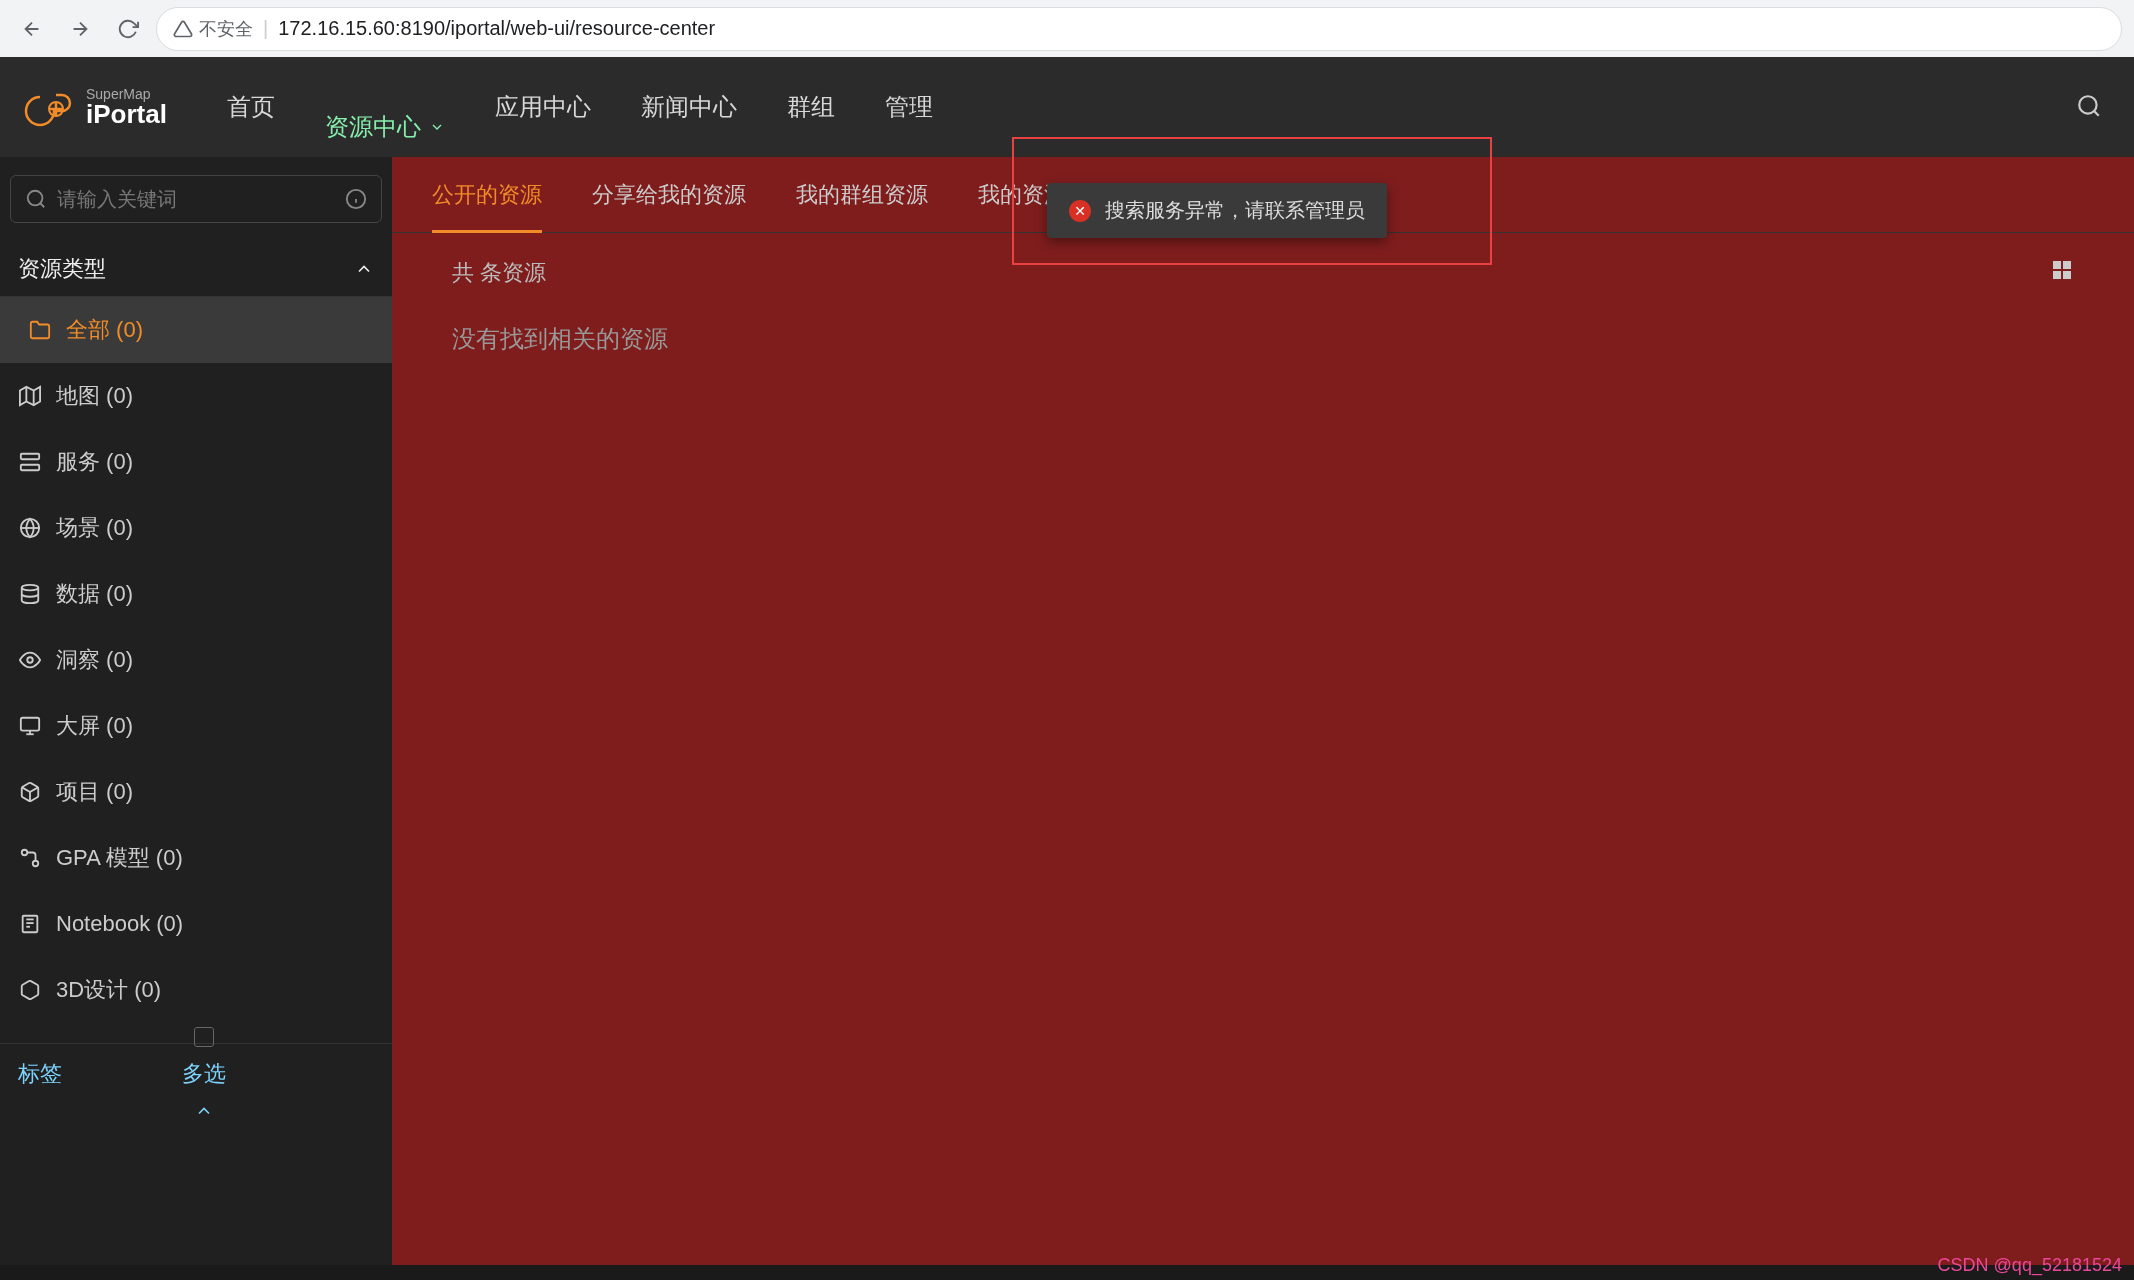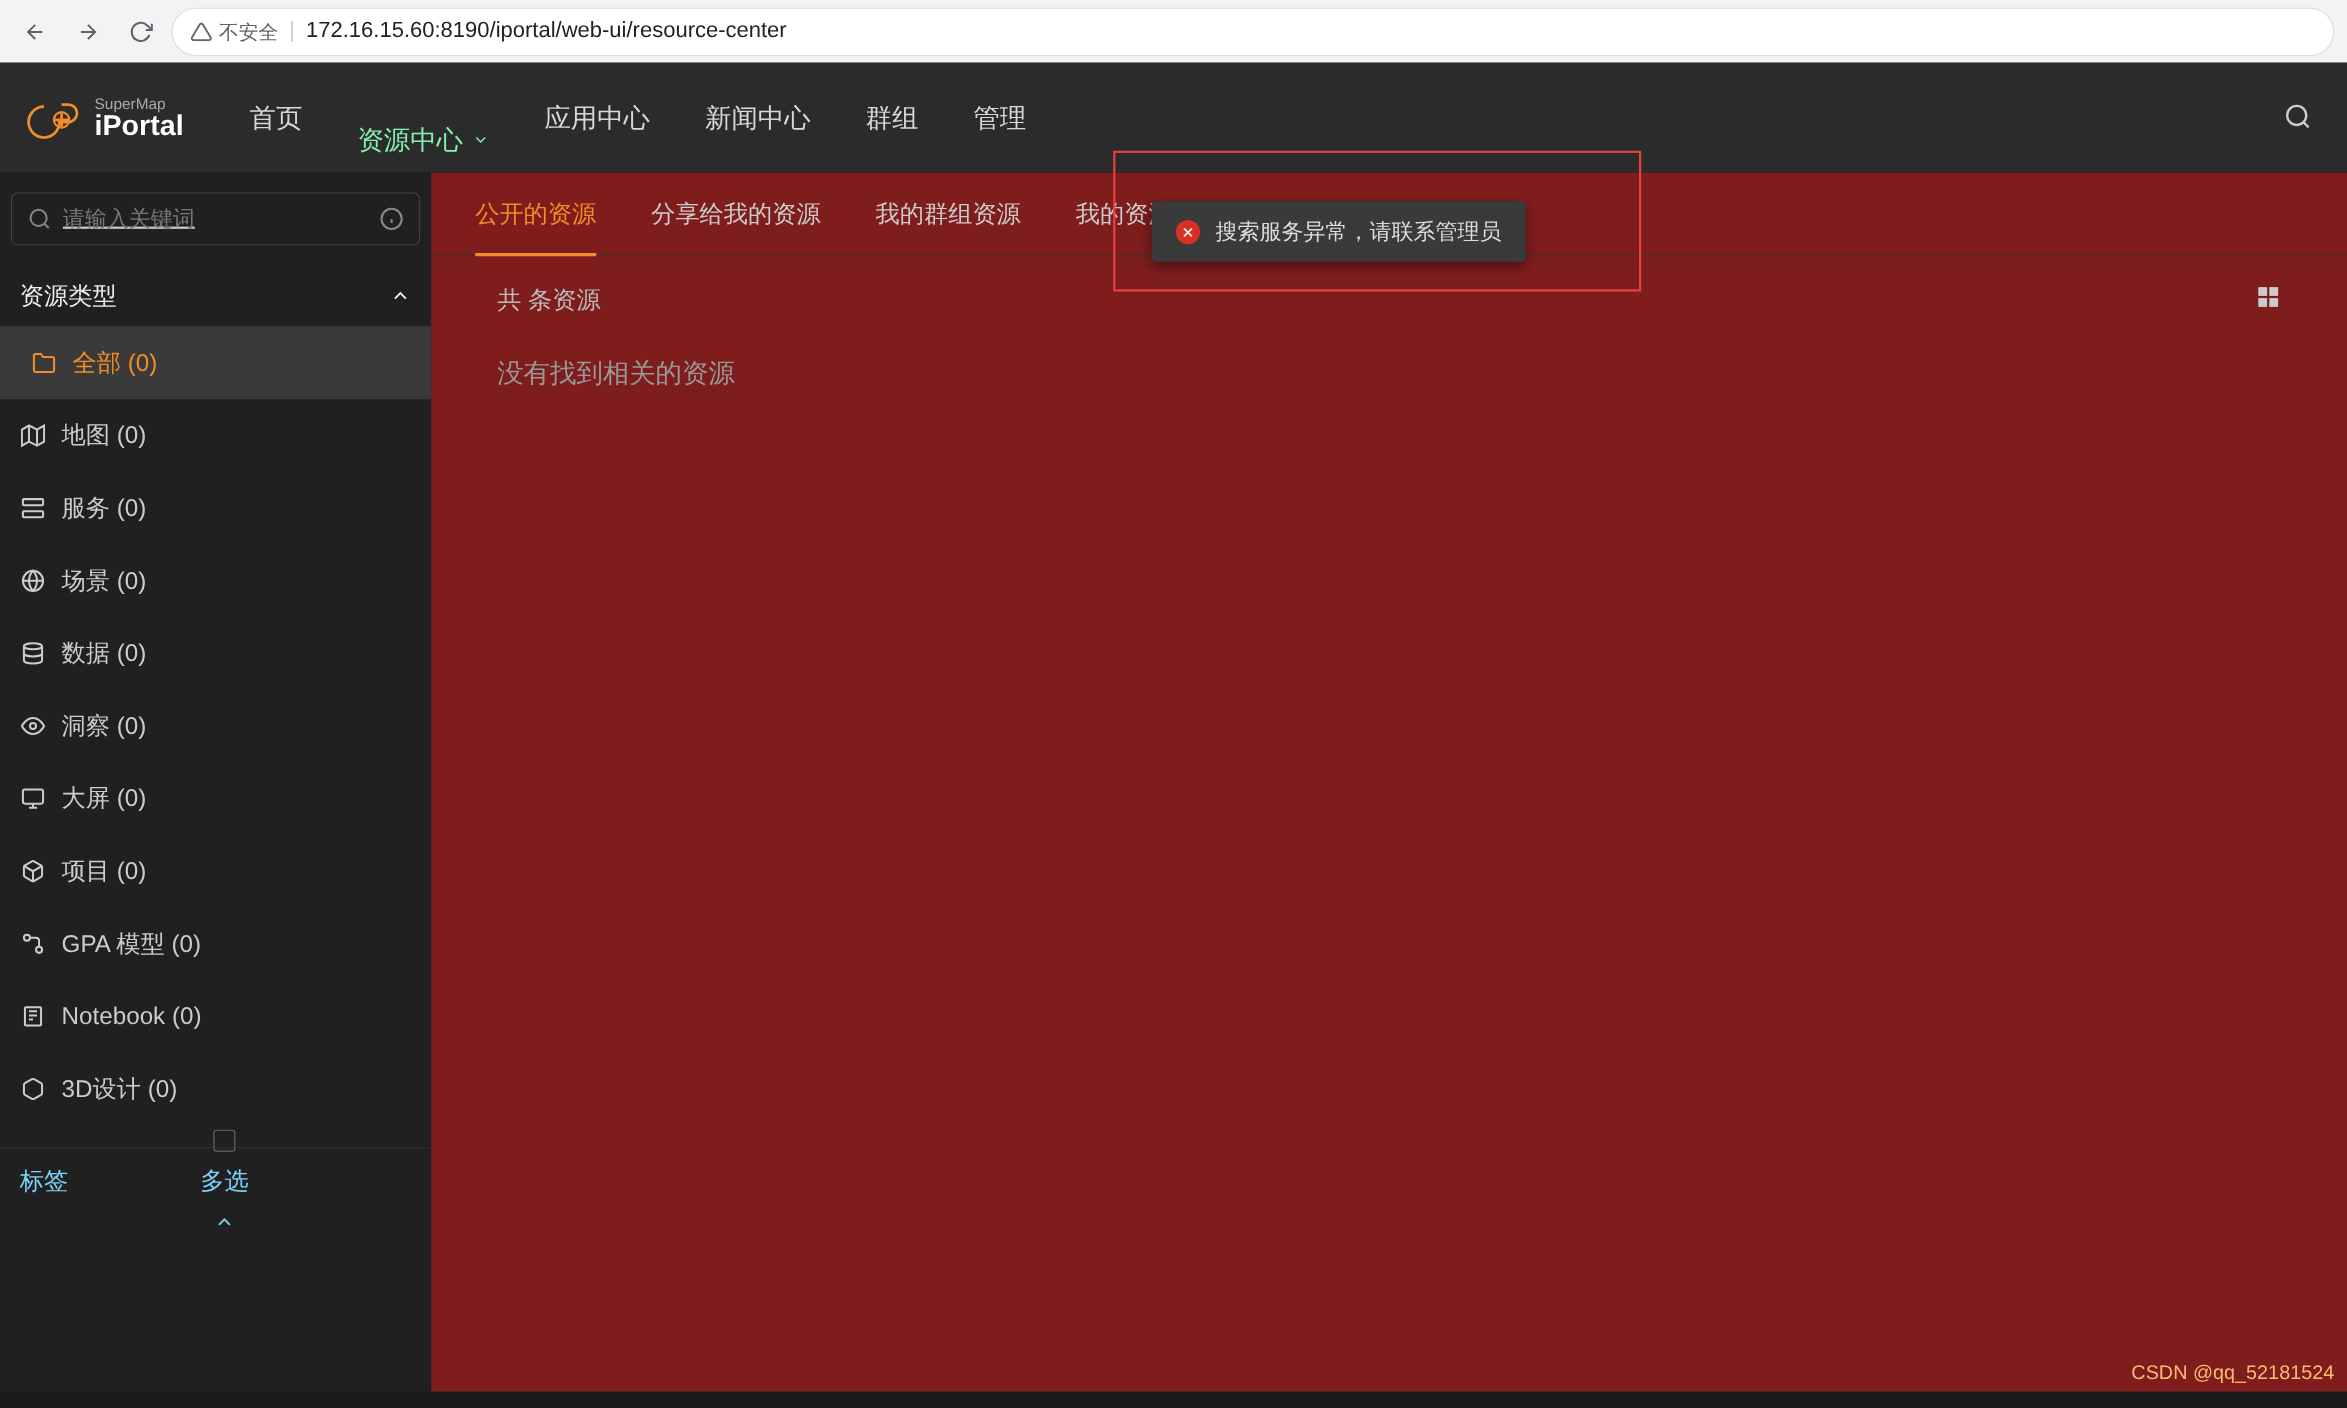--- a/index.html
+++ b/index.html
@@ -23,21 +23,21 @@
 .nav-item.active { color: #86efac; margin-top: 40px; }
 .nav-spacer { flex: 1; }
 .nav-search { width: 28px; height: 28px; cursor: pointer; color: #ccc; margin-right: 10px; }
 
 
 .body-wrap { display: flex; height: calc(100% - 172px); }
 
 
 .sidebar { width: 392px; background: #202020; display: flex; flex-direction: column; }
 .search-box { margin: 18px 10px; height: 48px; border: 1px solid #444; border-radius: 6px; display: flex; align-items: center; padding: 0 14px; gap: 10px; color: #888; font-size: 20px; }
-.search-box input { flex: 1; background: transparent; border: none; color: #ccc; font-size: 20px; outline: none; text-decoration: underline; }
+.search-box input { flex: 1; background: transparent; border: none; color: #ccc; font-size: 20px; outline: none; }
 .search-box input::placeholder { color: #777; }
 .sec-header { height: 56px; display: flex; align-items: center; justify-content: space-between; padding: 0 18px; font-size: 22px; color: #eee; border-bottom: 1px solid #333; cursor: pointer; }
 .cat-list { display: flex; flex-direction: column; }
 .cat-item { height: 66px; display: flex; align-items: center; gap: 14px; padding: 0 18px; font-size: 22px; color: #ccc; cursor: pointer; }
 .cat-item.active { background: #3a3a3a; color: #f28c28; padding-left: 28px; }
 .cat-icon { width: 24px; height: 24px; display: flex; align-items: center; justify-content: center; }
 .tags-sec { margin-top: 20px; border-top: 1px solid #333; }
 .tags-header { height: 60px; display: flex; align-items: center; padding: 0 18px; font-size: 22px; color: #7dd3fc; gap: 120px; }
 .checkbox { width: 20px; height: 20px; border: 1px solid #666; border-radius: 3px; }
 .tags-inner { display: flex; align-items: center; gap: 12px; flex-direction: column; }
@@ -51,21 +51,21 @@
 .content-header { height: 80px; display: flex; align-items: center; justify-content: space-between; padding: 0 60px; font-size: 22px; color: #bbb; }
 .view-toggle { cursor: pointer; color: #ccc; }
 .empty-msg { padding: 10px 60px; font-size: 24px; color: #999; }
 
 
 .highlight-box { position: absolute; top: -20px; left: 620px; width: 480px; height: 128px; border: 2px solid #e84141; pointer-events: none; }
 .toast { position: absolute; top: 26px; left: 655px; background: #3a3a3a; padding: 14px 22px; border-radius: 4px; display: flex; align-items: center; gap: 14px; font-size: 20px; color: #ddd; box-shadow: 0 4px 12px rgba(0,0,0,.4); }
 .toast-icon { width: 22px; height: 22px; border-radius: 50%; background: #d93025; display: flex; align-items: center; justify-content: center; color: #fff; font-size: 14px; }
 
 
-.watermark { position: fixed; bottom: 21px; right: 12px; font-size: 18px; color: #fdba74; }
+.watermark { position: fixed; bottom: 4px; right: 12px; font-size: 18px; color: #ec4899; }
 
 svg { flex-shrink: 0; }
 </style>
 </head>
 <body>
 
 <div class="browser-bar">
   <div class="browser-btn">
     <svg width="22" height="22" viewBox="0 0 24 24" fill="none" stroke="currentColor" stroke-width="2">
         <path d="M19 12H5M12 19l-7-7 7-7"></path>

